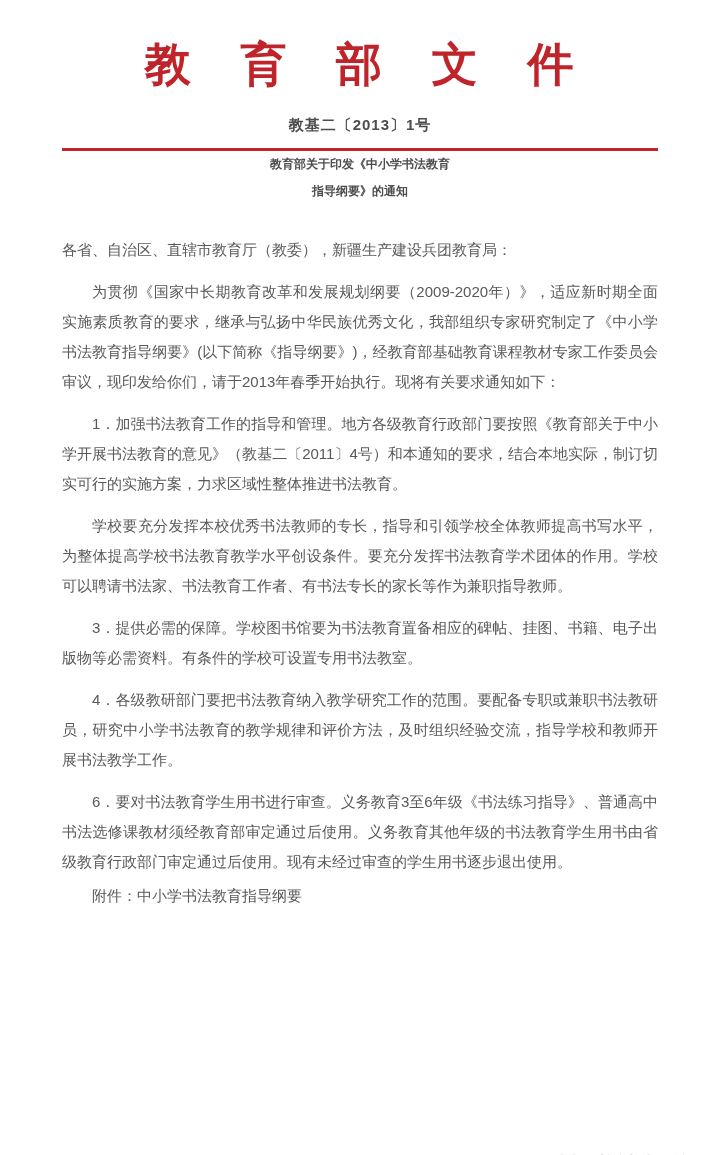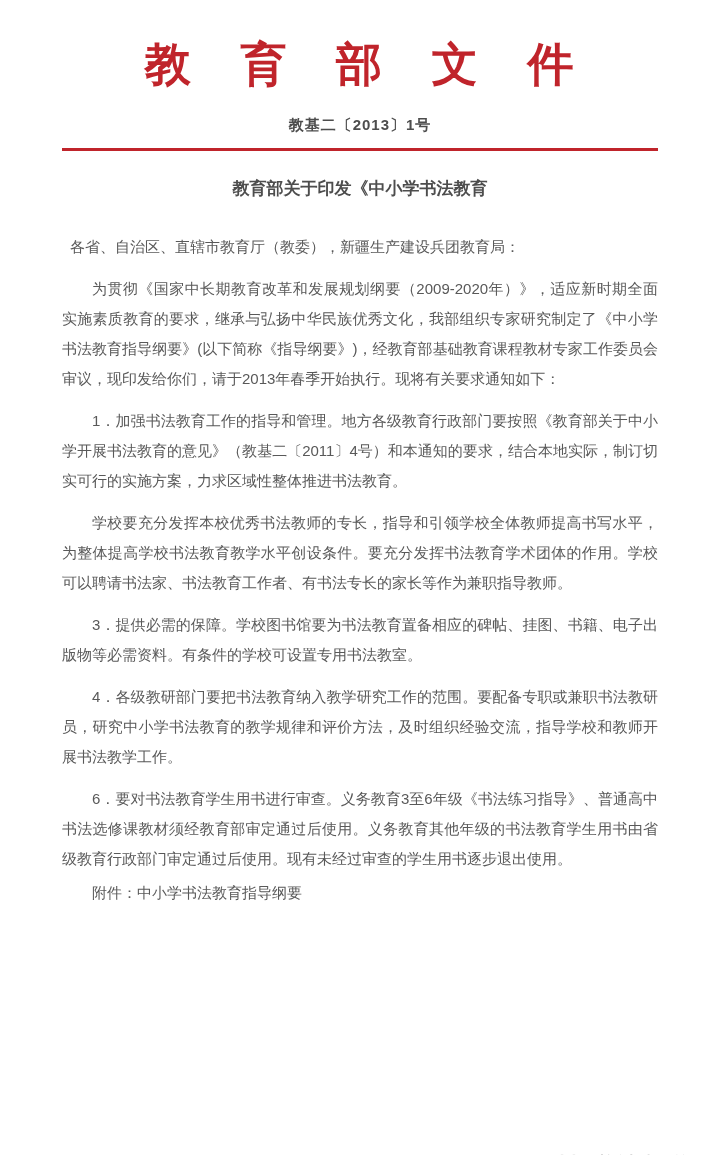--- a/index.html
+++ b/index.html
@@ -33,33 +33,31 @@
     color: #4d4d4d;
     letter-spacing: 1px;
   }
   .red-rule {
     margin-top: 13px;
     height: 3px;
     background: #c0242b;
     border: none;
   }
   .doc-title {
-    margin-top: 24px;
     text-align: center;
-    font-size: 17px;
+    font-size: 12px;
     font-weight: bold;
     color: #4d4d4d;
     line-height: 27px;
   }
   .salutation {
     margin-top: 30px;
     font-size: 15px;
     color: #595959;
     line-height: 30px;
-    margin-left: 8px;
   }
   .body-paragraphs { margin-top: 4px; }
   .body-paragraphs p {
     font-size: 15px;
     color: #595959;
     line-height: 30px;
     text-align: justify;
     text-indent: 2em;
     margin-top: 12px;
   }
@@ -92,20 +90,21 @@
 <div class="page">
 
   <div class="doc-header-title">教　育　部　文　件</div>
 
   <div class="doc-number">教基二〔2013〕1号</div>
 
   <div class="red-rule"></div>
 
   <div class="doc-title">
     <div>教育部关于印发《中小学书法教育</div>
+    <div>指导纲要》的通知</div>
   </div>
 
   <div class="salutation">各省、自治区、直辖市教育厅（教委），新疆生产建设兵团教育局：</div>
 
   <div class="body-paragraphs">
 
       <p>为贯彻《国家中长期教育改革和发展规划纲要（2009-2020年）》，适应新时期全面实施素质教育的要求，继承与弘扬中华民族优秀文化，我部组织专家研究制定了《中小学书法教育指导纲要》(以下简称《指导纲要》)，经教育部基础教育课程教材专家工作委员会审议，现印发给你们，请于2013年春季开始执行。现将有关要求通知如下：</p>
 
       <p>1．加强书法教育工作的指导和管理。地方各级教育行政部门要按照《教育部关于中小学开展书法教育的意见》（教基二〔2011〕4号）和本通知的要求，结合本地实际，制订切实可行的实施方案，力求区域性整体推进书法教育。</p>
 

